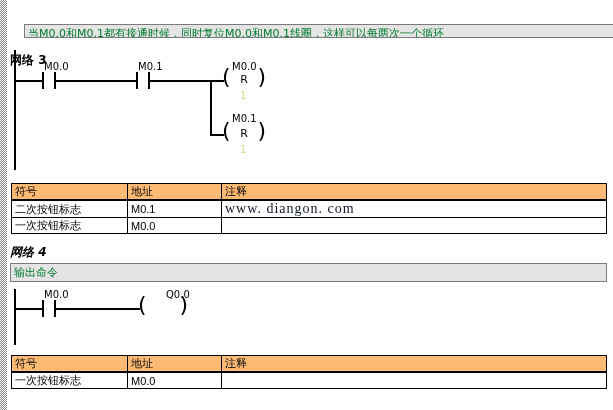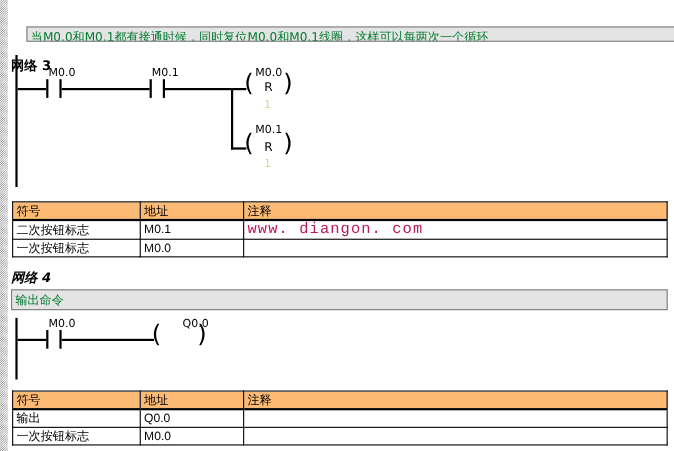--- a/index.html
+++ b/index.html
@@ -132,22 +132,22 @@
     vertical-align: middle;
     overflow: hidden;
     white-space: nowrap;
   }
   .symtable thead th {
     background: #fdba74;
     border-bottom: 2px solid #000;
   }
   .symtable td.addr { font-family: "Liberation Sans", sans-serif; }
   .watermark {
-    color: #be185d;
-    font-family: Liberation Mono, monospace;
+    color: #0f172a;
+    font-family: Liberation Serif, serif;
     font-size: 14px;
     letter-spacing: 1px;
     white-space: nowrap;
   }
 </style>
 </head>
 <body>
 
 <div class="gutter"></div>
 
@@ -273,24 +273,19 @@
     </colgroup>
     <thead>
       <tr>
         <th>符号</th>
         <th>地址</th>
         <th>注释</th>
       </tr>
     </thead>
     <tbody>
       <tr>
-        <td>输出</td>
-        <td class="addr">Q0.0</td>
-        <td></td>
-      </tr>
-      <tr>
         <td>一次按钮标志</td>
         <td class="addr">M0.0</td>
         <td></td>
       </tr>
     </tbody>
   </table>
 </div>
 
 </body></html>

